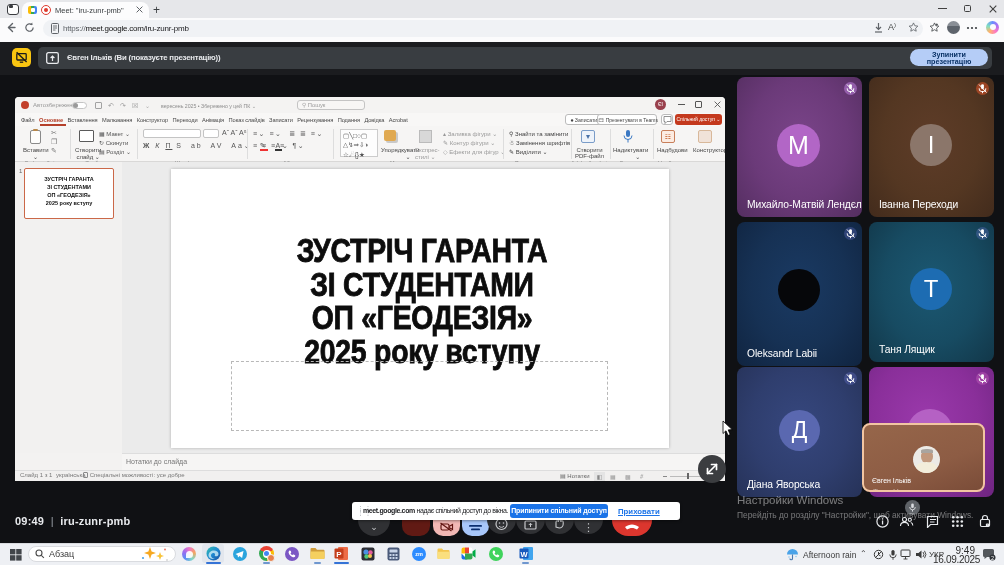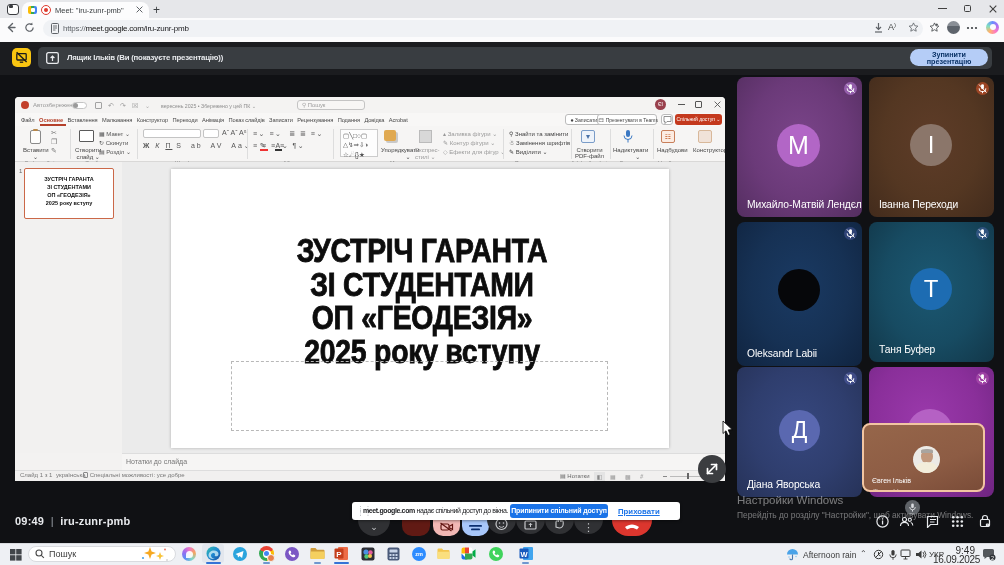--- a/index.html
+++ b/index.html
@@ -85,21 +85,21 @@
             <path d="M7.8 14.2h3.4"></path>
           </g>
           <path d="M4.6 4.2 L14.6 14" stroke="#1c1c1c" stroke-width="1.4"></path>
         </svg>
   </div>
   <div class="abs" style="left:38px;top:5px;width:954px;height:22px;background:#393d41;border-radius:5px;"></div>
   <svg class="abs" style="left:46px;top:9.5px;" width="13" height="12" viewBox="0 0 13 12">
         <rect x="0.7" y="0.7" width="11.6" height="10.6" rx="1.6" stroke="#e8eaed" stroke-width="1.3" fill="none"></rect>
         <path d="M6.5 9V4.2M4.6 6l1.9-1.9L8.4 6" stroke="#e8eaed" stroke-width="1.2" fill="none"></path>
       </svg>
-  <div class="abs" style="left:67px;top:11px;font-size:7.8px;letter-spacing:-0.2px;font-weight:bold;color:#e8eaed;white-space:nowrap;">Лящик Ільків (Ви (показуєте презентацію))</div>
+  <div class="abs" style="left:67px;top:11px;font-size:7.8px;letter-spacing:-0.2px;font-weight:bold;color:#e8eaed;white-space:nowrap;">Євген Ільків (Ви (показуєте презентацію))</div>
   <div class="abs" style="left:910px;top:7px;width:78px;height:17px;background:#b5cdf7;border-radius:9px;color:#0a3266;font-size:7.2px;font-weight:bold;text-align:center;line-height:1.1;padding-top:1.5px;">Зупинити<br>презентацію</div>
 
   <div class="abs" id="ppt" style="left:15px;top:55px;width:710px;height:384px;background:#f3f2f1;border-radius:4px 4px 0 0;overflow:hidden;">
 
     <div class="abs" style="left:0;top:0;width:710px;height:16px;background:#f4f3f2;"></div>
     <div class="abs" style="left:6px;top:4px;width:8px;height:8px;border-radius:50%;background:#c2402b;"></div>
     <div class="abs" style="left:18px;top:5px;font-size:6px;color:#999;">Автозбереження</div>
     <div class="abs" style="left:57px;top:4.5px;width:15px;height:7px;background:#fff;border:0.5px solid #c4c4c4;border-radius:3.5px;"></div>
     <div class="abs" style="left:58px;top:5.5px;width:5px;height:5px;background:#9a9a9a;border-radius:50%;"></div>
     <div class="abs" style="left:80px;top:4.5px;width:7px;height:7px;border:0.9px solid #a2a2a2;border-radius:1px;"></div>
@@ -300,21 +300,21 @@
               <rect x="5.1" y="2.2" width="2.8" height="5" rx="1.4"></rect>
               <path d="M3.6 6.2a2.9 2.9 0 0 0 5.8 0h0.9a3.8 3.8 0 0 1-7.6 0z"></path>
               <rect x="6" y="9.6" width="1" height="1.6"></rect>
             </g>
             <path d="M3 2.5l7.5 8" stroke="#fff" stroke-width="1"></path>
           </svg>
         </div>
   </div>
   <div class="tile" style="left:869px;top:180px;height:140px;background:radial-gradient(ellipse at 50% 45%,#1b5872 0%,#174b62 55%,#123749 100%);">
     <div class="avtr" style="left:41px;top:46px;width:42px;height:42px;background:#1d6cb2;font-size:24px;line-height:42px;">T</div>
-    <div class="tname">Таня Буфер</div>
+    <div class="tname">Таня Лящик</div>
     <div class="mic" style="background:rgba(120,130,230,0.28);">
           <svg width="13" height="13" viewBox="0 0 13 13">
             <g fill="#fff">
               <rect x="5.1" y="2.2" width="2.8" height="5" rx="1.4"></rect>
               <path d="M3.6 6.2a2.9 2.9 0 0 0 5.8 0h0.9a3.8 3.8 0 0 1-7.6 0z"></path>
               <rect x="6" y="9.6" width="1" height="1.6"></rect>
             </g>
             <path d="M3 2.5l7.5 8" stroke="#fff" stroke-width="1"></path>
           </svg>
         </div>
@@ -469,21 +469,21 @@
         <rect x="0" y="6.2" width="5.4" height="5.4"></rect>
         <rect x="6.2" y="6.2" width="5.4" height="5.4"></rect>
       </g>
     </svg>
 
 <div class="abs" style="left:28px;top:546px;width:148px;height:16px;background:#fff;border:0.5px solid #d9dbdf;border-radius:9px;"></div>
 <svg class="abs" style="left:35px;top:549px;" width="10" height="10" viewBox="0 0 10 10">
       <circle cx="4" cy="4" r="3" stroke="#4a4a4a" stroke-width="1.1" fill="none"></circle>
       <path d="M6.3 6.3l2.6 2.6" stroke="#4a4a4a" stroke-width="1.1"></path>
     </svg>
-<div class="abs" style="left:49px;top:549px;font-size:9px;color:#3c3c3c;">Пошук</div>
+<div class="abs" style="left:49px;top:549px;font-size:9px;color:#3c3c3c;">Абзац</div>
 <svg class="abs" style="left:136px;top:545px;" width="38" height="18" viewBox="0 0 38 18">
       <path d="M14 2l1.6 4.4L20 8l-4.4 1.6L14 14l-1.6-4.4L8 8l4.4-1.6z" fill="#f6a821"></path>
       <path d="M24 7l1.1 2.9L28 11l-2.9 1.1L24 15l-1.1-2.9L20 11l2.9-1.1z" fill="#f8c33a"></path>
       <circle cx="7" cy="13" r="1.1" fill="#4aa3e8"></circle>
       <circle cx="29" cy="4.5" r="0.9" fill="#e86a5a"></circle>
       <circle cx="31" cy="15" r="0.8" fill="#b8b8b8"></circle>
     </svg>
 
 <div class="abs" style="left:182px;top:547px;width:14px;height:14px;border-radius:50%;background:conic-gradient(from 220deg,#5a8df5,#9a6cf0,#f077c5,#f6a560,#7fd8c8,#5a8df5);"></div>
 <div class="abs" style="left:185.5px;top:550.5px;width:7px;height:7px;border-radius:50% 50% 50% 0;background:#fff;opacity:0.92;"></div>

